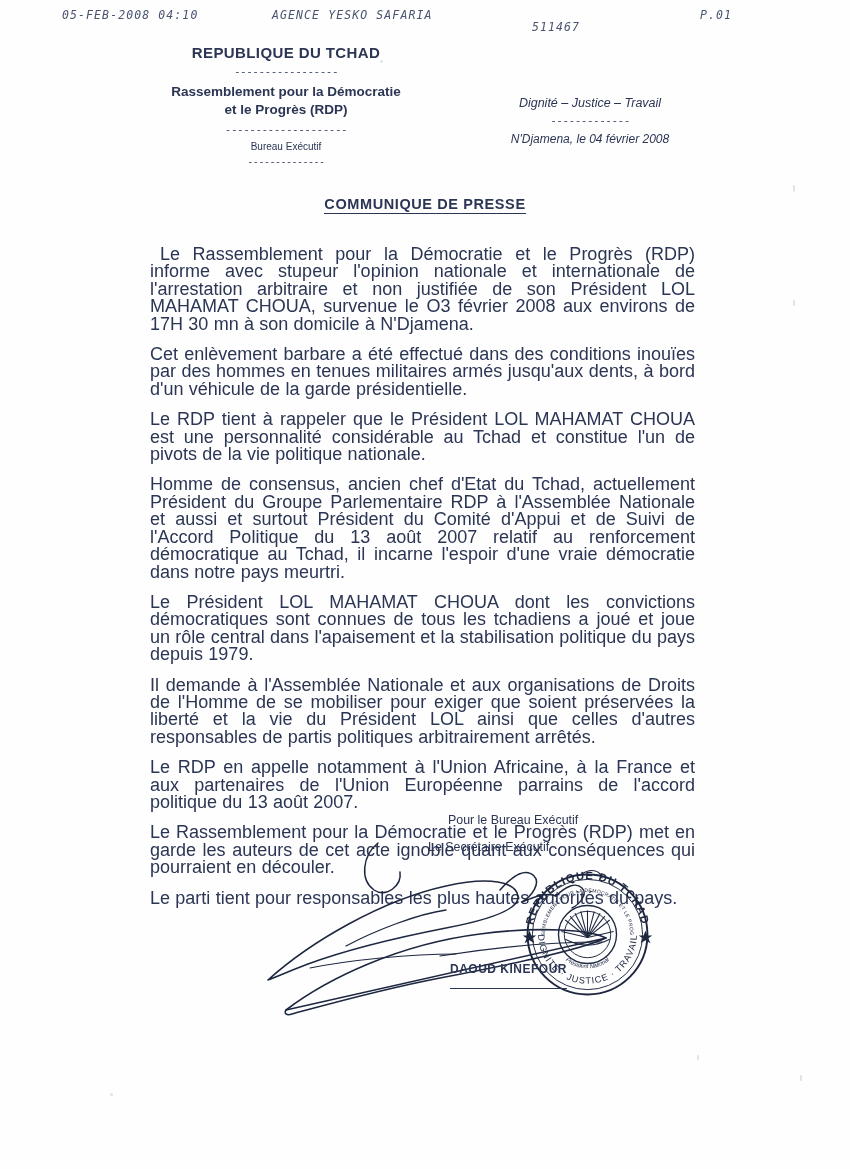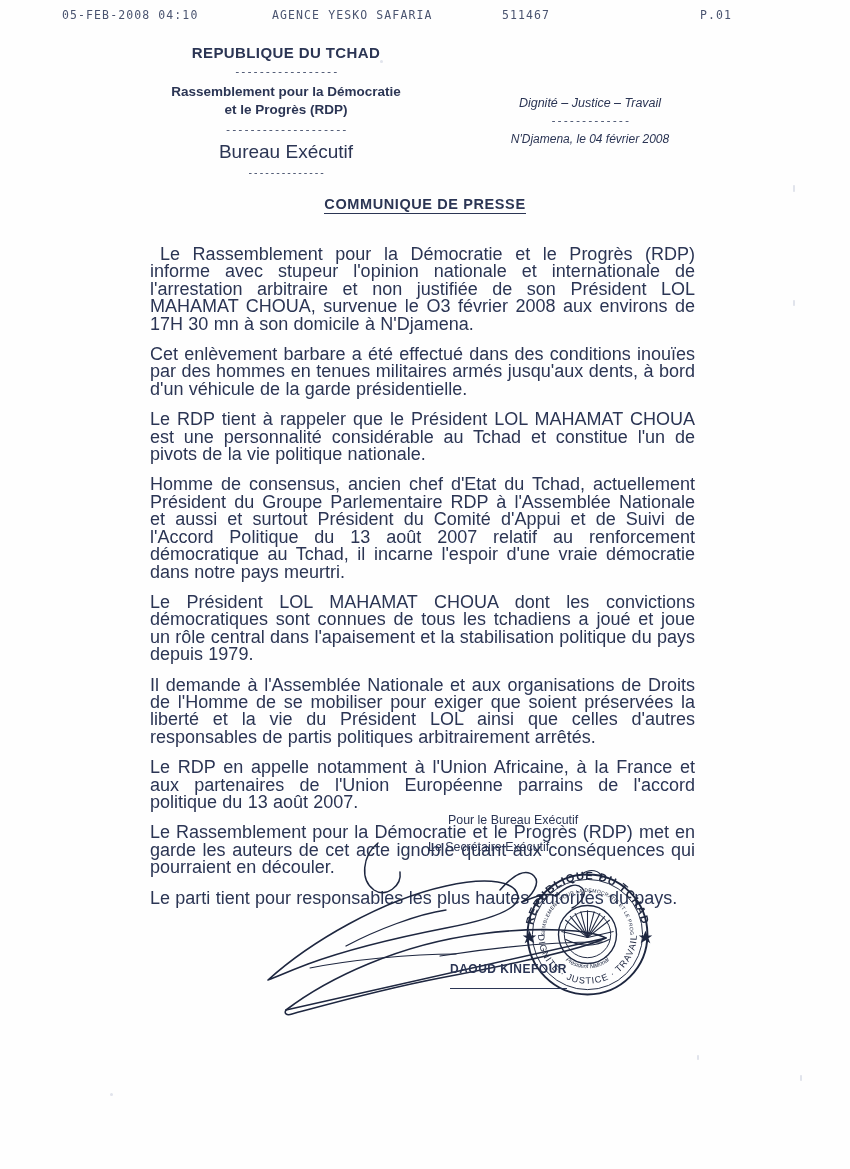--- a/index.html
+++ b/index.html
@@ -28,24 +28,24 @@
     top: 8px;
     left: 0;
     width: 850px;
     height: 16px;
     font-family: "DejaVu Sans Mono", "Liberation Mono", monospace;
     font-size: 11.5px;
     letter-spacing: 1.1px;
     color: #4a5470;
     white-space: nowrap;
   }
-  .fax-header span { position: absolute; top: 0; }
+  .fax-header span { position: absolute; top: 0; font-style: italic; }
   .fh-date   { left: 62px; }
   .fh-agency { left: 272px; text-align: center; }
-  .fh-num    { left: 502px; }
+  .fh-num    { left: 532px; margin-top: 12px; }
   .fh-page   { left: 700px; }
 
   
   .letterhead-left {
     position: absolute;
     top: 44px;
     left: 136px;
     width: 300px;
     text-align: center;
   }
@@ -55,21 +55,21 @@
     letter-spacing: .4px;
     margin: 0;
   }
   .lh-party {
     font-size: 13.5px;
     font-weight: bold;
     line-height: 1.35;
     margin: 0;
   }
   .lh-bureau {
-    font-size: 19px;
+    font-size: 10px;
     font-weight: normal;
     margin: 0;
   }
   .dashline {
     font-family: "DejaVu Sans Mono", "Liberation Mono", monospace;
     font-size: 11px;
     letter-spacing: -0.5px;
     color: #3b4664;
     line-height: 1;
     margin: 5px 0 6px 0;

